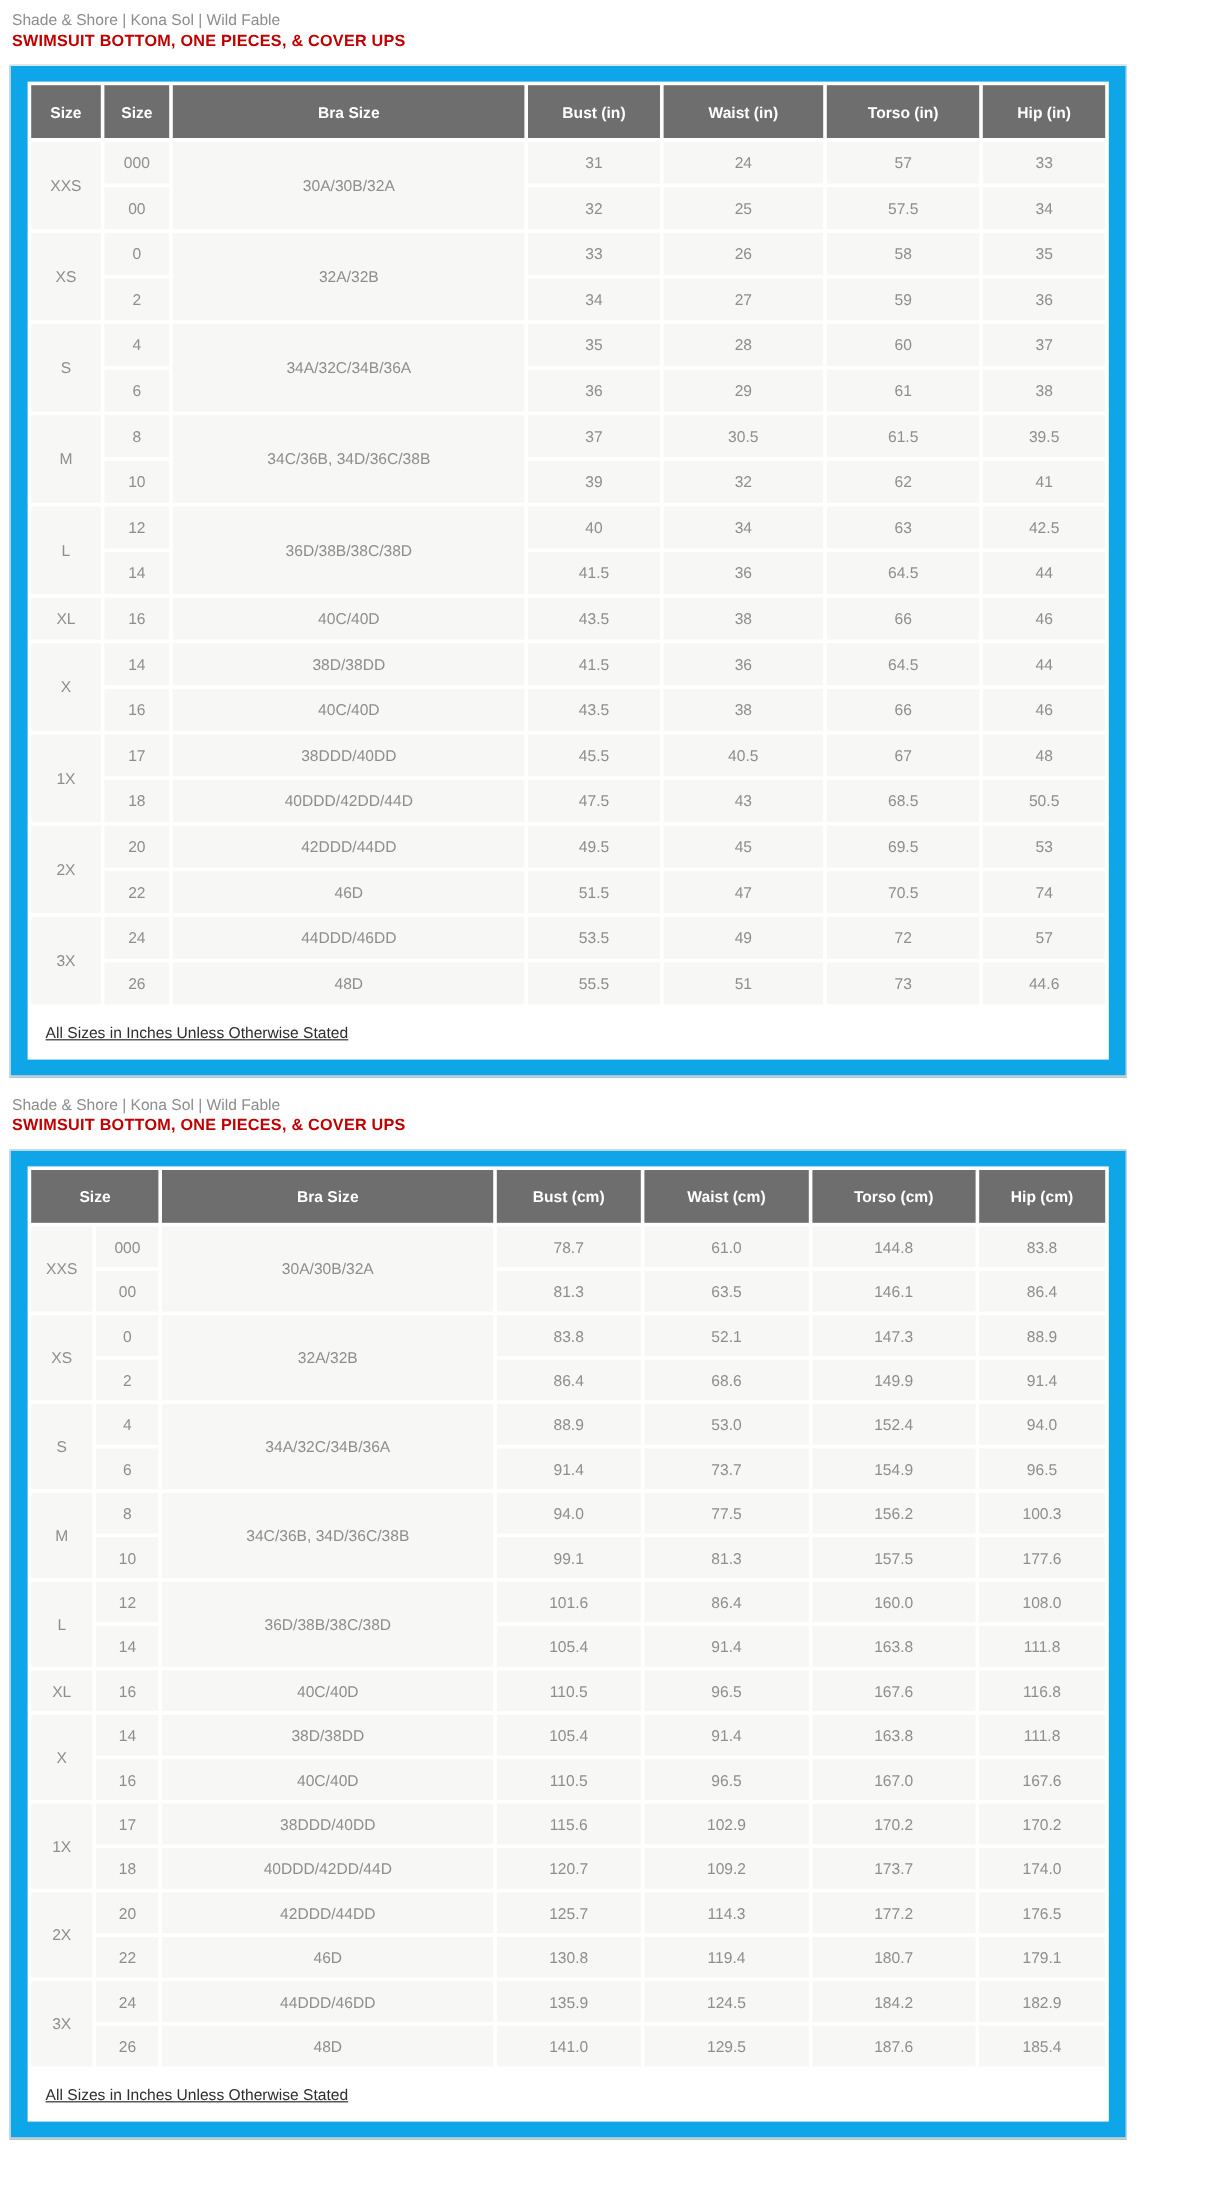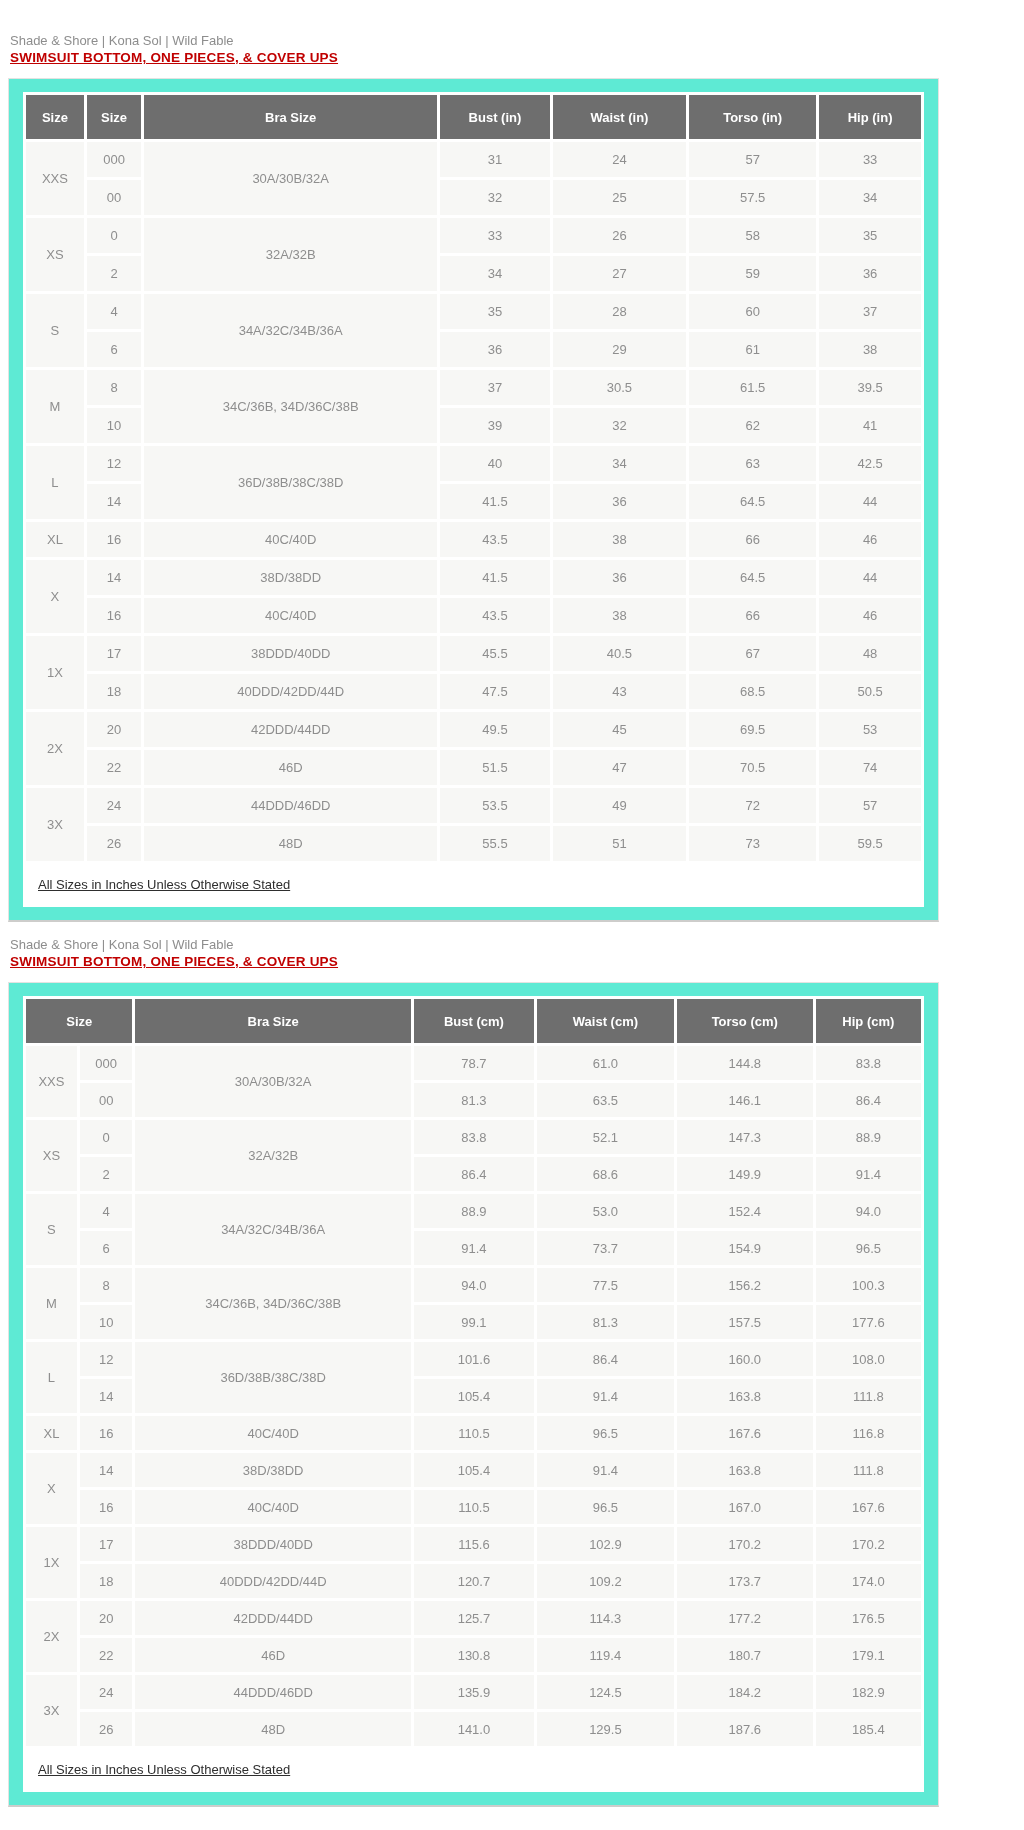--- a/index.html
+++ b/index.html
@@ -1,38 +1,37 @@
 <!DOCTYPE html>
 <html><head>
 <meta charset="utf-8">
 <style>
   html,body{margin:0;padding:0;background:#ffffff;}
   body{
     width:1024px;
     font-family:"Liberation Sans", sans-serif;
     -webkit-font-smoothing:antialiased;
   }
-  .page{width:948px;margin-top:24px;}
+  .page{width:948px;}
   .text-block{padding:9px 10px 0 10px;}
   .brands{
     color:#8d8d8d;
     font-size:13px;
     line-height:16px;
   }
   .chart-title{
     color:#c00000;
     font-weight:bold;
     font-size:13.5px;
     line-height:17px;
     letter-spacing:.2px;
-    text-decoration:underline;
   }
   .panel{
     margin:12px 9px 6px 8px;
-    background:#5eead4;
+    background:#0ea5e9;
     border:1px solid #e3e3e1;
     border-bottom:2px solid #cdcdcb;
     padding:13px 14px;
   }
   table.size-table{
     width:100%;
     border-collapse:separate;
     border-spacing:3px;
     background:#ffffff;
     table-layout:fixed;
@@ -247,21 +246,21 @@
               <td>49</td>
               <td>72</td>
               <td>57</td>
             </tr>
             <tr class="data-row">
               <td>26</td>
               <td>48D</td>
               <td>55.5</td>
               <td>51</td>
               <td>73</td>
-              <td>59.5</td>
+              <td>44.6</td>
             </tr>
             <tr>
               <td colspan="7" class="footnote-cell">All Sizes in Inches Unless Otherwise Stated</td>
             </tr>
           </tbody>
         </table>
     </div>
   </section>
 
   <section>

